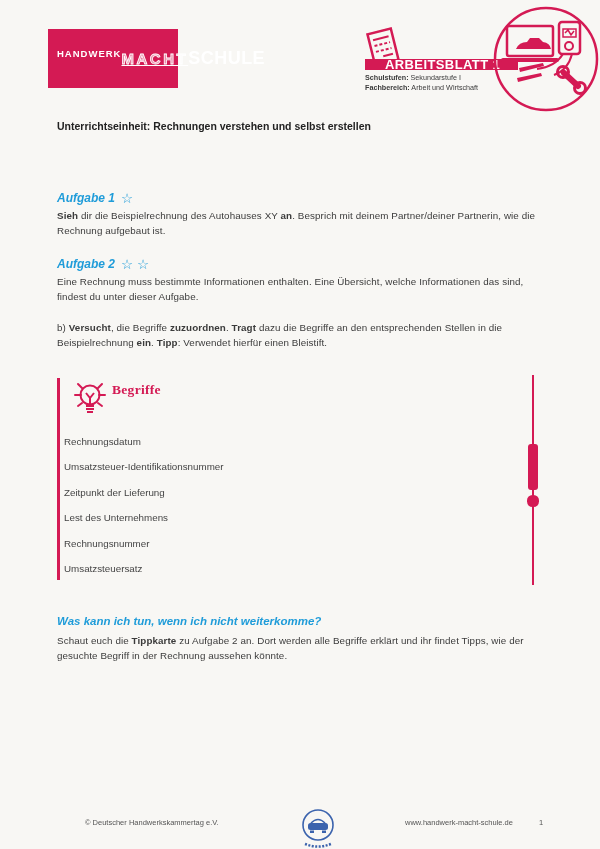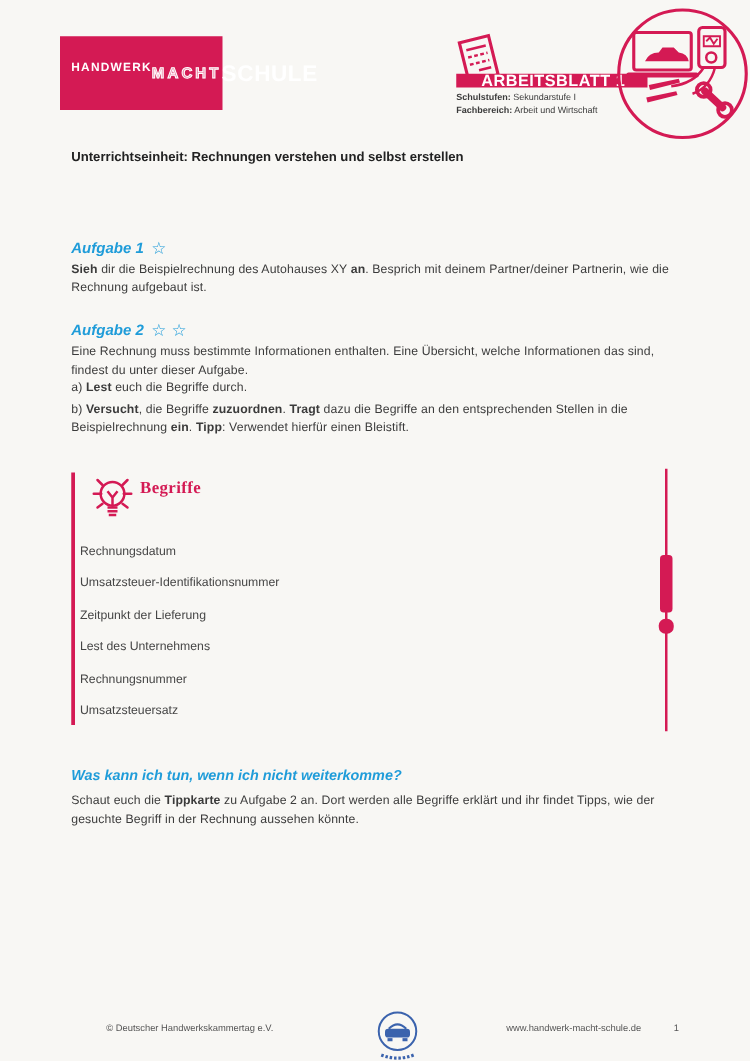--- a/index.html
+++ b/index.html
@@ -4,21 +4,21 @@
 <style>
   * { margin:0; padding:0; box-sizing:border-box; }
   html,body { width:600px; }
   body { font-family:"Liberation Sans", sans-serif; background:#f8f7f4; }
   .page { position:relative; width:600px; height:849px; background:#f8f7f4; overflow:hidden; color:#3b3b3b; }
 
   
   .logo-box { position:absolute; left:48px; top:29px; width:130px; height:59px; background:#d41a54; display:flex; align-items:center; padding-left:9px; }
   .logo-text { display:flex; flex-direction:row; line-height:1; }
   .logo-l1 { color:#fff; font-weight:bold; font-size:9.5px; letter-spacing:1px; }
-  .logo-l2 { font-weight:bold; font-size:12px; letter-spacing:2.5px; color:rgba(255,255,255,0.5); -webkit-text-stroke:0.8px #ffffff; margin:2px 0; }
+  .logo-l2 { font-weight:bold; font-size:15px; letter-spacing:2.5px; color:rgba(255,255,255,0.5); -webkit-text-stroke:0.8px #ffffff; margin:2px 0;text-decoration:underline; }
   .logo-l3 { color:#fff; font-weight:bold; font-size:18px; letter-spacing:0.5px; }
   .logo-icon { margin-left:5px; }
 
   .receipt-icon { position:absolute; left:369px; top:29px; transform:rotate(-14deg); }
 
   .ab-bar { position:absolute; left:365px; top:59px; width:153px; height:11px; background:#d41a54; color:#fff; font-size:13px; font-weight:bold; line-height:11px; padding-left:20px; letter-spacing:0.4px; }
   .meta { position:absolute; left:365px; top:73px; font-size:7.2px; line-height:10px; color:#3b3b3b; }
   .meta b { font-weight:bold; }
 
   .circle-illu { position:absolute; left:492px; top:5px; width:108px; height:108px; }
@@ -118,21 +118,20 @@
 
   <div class="task-h t1-h">
     <span>Aufgabe 1</span><span class="star">☆</span>
   </div>
   <p class="body-text t1-b"><span style="font-weight: bold;">Sieh</span><span> dir die Beispielrechnung des Autohauses XY </span><span style="font-weight: bold;">an</span><span>. Besprich mit deinem Partner/deiner Partnerin, wie die Rechnung aufgebaut ist.</span></p>
 
   <div class="task-h t2-h">
     <span>Aufgabe 2</span><span class="star">☆☆</span>
   </div>
   <p class="body-text t2-b"><span>Eine Rechnung muss bestimmte Informationen enthalten. Eine Übersicht, welche Informationen das sind, findest du unter dieser Aufgabe.</span></p>
-  <p class="body-text t2-a"><span>a) </span><span style="font-weight: bold;">Lest</span><span> euch die Begriffe durch.</span></p>
   <p class="body-text t2-bb"><span>b) </span><span style="font-weight: bold;">Versucht</span><span>, die Begriffe </span><span style="font-weight: bold;">zuzuordnen</span><span>. </span><span style="font-weight: bold;">Tragt</span><span> dazu die Begriffe an den entsprechenden Stellen in die Beispielrechnung </span><span style="font-weight: bold;">ein</span><span>. </span><span style="font-weight: bold;">Tipp</span><span>: Verwendet hierfür einen Bleistift.</span></p>
 
   <div class="beg-left-line"></div>
 
   <svg class="bulb" width="40" height="46" viewBox="0 0 40 46">
     <circle cx="20" cy="17" r="9.5" fill="none" stroke="#d41a54" stroke-width="2"></circle>
     <path d="M16 15 l4 5 l4 -5 M20 20 v6" fill="none" stroke="#d41a54" stroke-width="2"></path>
     <path d="M16 28 h8 M16 31 h8 M17 34 h6" stroke="#d41a54" stroke-width="2"></path>
     <path d="M5 17 h6 M29 17 h6 M8 6 l4 4 M32 6 l-4 4 M8 28 l4 -3 M32 28 l-4 -3" stroke="#d41a54" stroke-width="2" stroke-linecap="round"></path>
   </svg>

